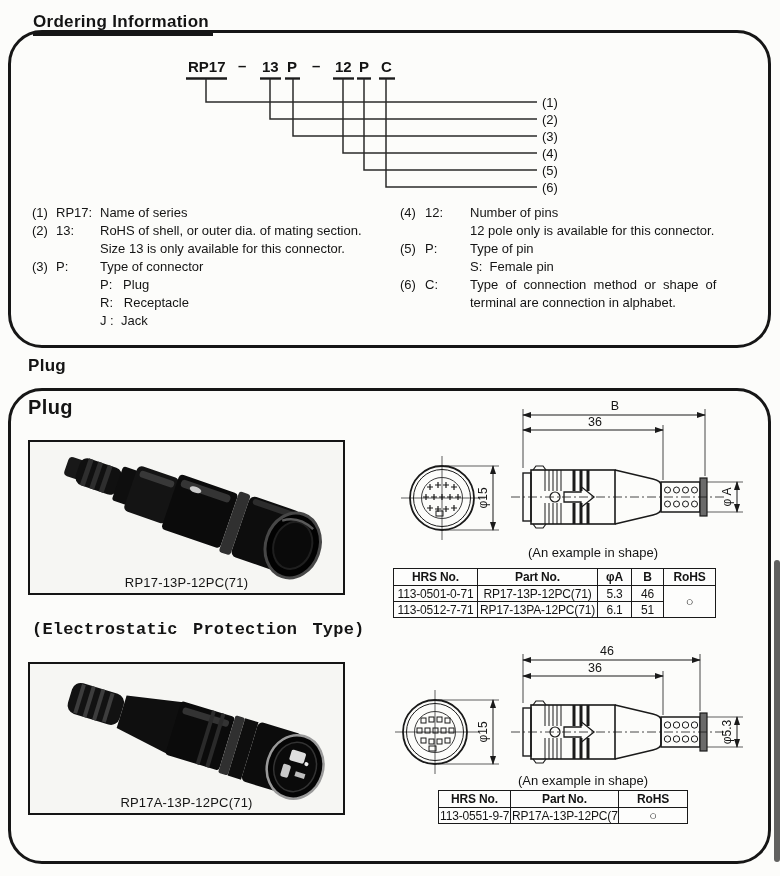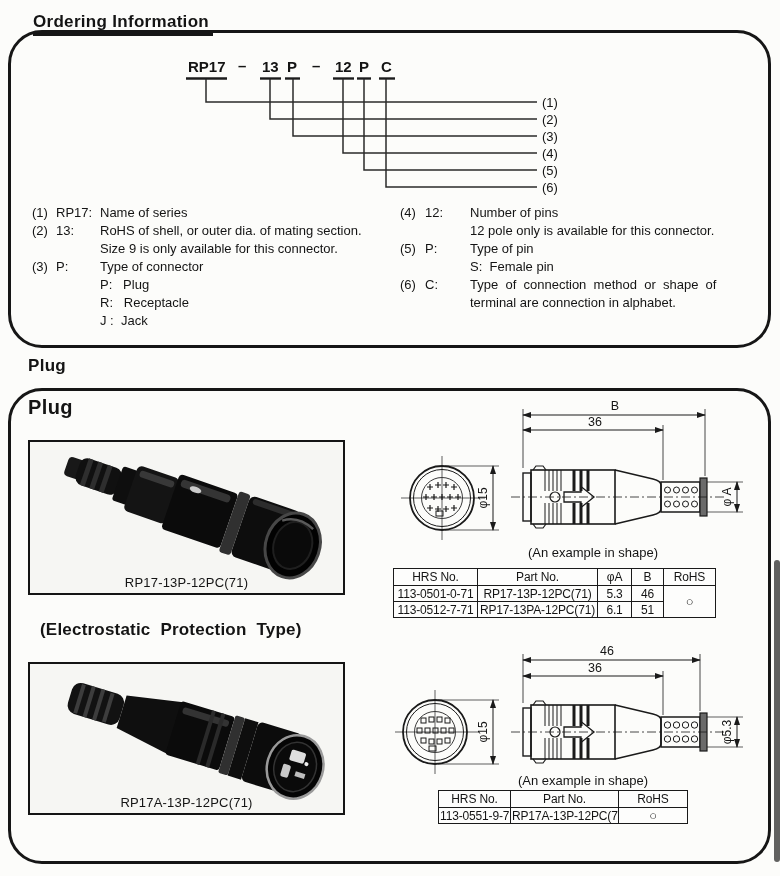--- a/index.html
+++ b/index.html
@@ -18,38 +18,38 @@
   .legend { position:absolute; font-size:13px; line-height:18px; }
   .legend-left  { left:32px;  top:204px; width:350px; }
   .legend-right { left:400px; top:204px; width:354px; }
   .lrow { display:grid; }
   .legend-left  .lrow { grid-template-columns:24px 44px 1fr; }
   .legend-right .lrow { grid-template-columns:25px 45px 1fr; }
   .lnum,.lcode,.ltext { white-space:pre; }
 
   .plug-label   { position:absolute; left:28px; top:356px; font-size:17px; font-weight:700; letter-spacing:.3px; }
   .plug-heading { position:absolute; left:28px; top:396px; font-size:20px; font-weight:700; letter-spacing:.4px; }
-  .esd-heading  { position:absolute; left:40px; top:620px; font-size:17px; font-weight:700; word-spacing:5px; letter-spacing:.2px; }
+  .esd-heading  { position:absolute; left:32px; top:620px; font-size:17px; font-weight:700; word-spacing:5px; letter-spacing:.2px;font-family:Liberation Mono, monospace; }
 
   .photo-frame { position:absolute; border:2px solid #141414; background:#f6f6f3; }
   .photo1 { left:28px; top:440px; width:313px; height:151px; }
   .photo2 { left:28px; top:662px; width:313px; height:149px; }
   .photo-frame svg { position:absolute; left:0; top:0; }
   .photo-caption { position:absolute; left:0; right:0; bottom:3px; text-align:center;
                    font-size:13px; letter-spacing:.2px; }
 
   .d1 { position:absolute; left:393px; top:396px; }
   .d2 { position:absolute; left:393px; top:638px; }
   .dsvg text { fill:#141414; font-family:"Liberation Sans", sans-serif; }
 
   .dtable { position:absolute; border-collapse:collapse; table-layout:fixed;
             font-size:12px; letter-spacing:-0.15px; background:#fdfdfc; }
   .dtable th,.dtable td { border:1.7px solid #1a1a1a; text-align:center; padding:0 1px;
                           height:15px; font-weight:400; overflow:hidden; white-space:nowrap; }
-  .dtable th { font-weight:400; height:16px; }
+  .dtable th { font-weight:700; height:16px; }
   .t1 { left:393px; top:568px; width:322px; }
   .t2 { left:438px; top:790px; width:249px; }
   .rohs { font-size:13px; }
 
   .scan-artifact { position:absolute; right:0; top:560px; width:6px; height:302px;
                    background:#3a3a3a; border-radius:3px; opacity:.8; }
 </style>
 </head>
 <body>
 
@@ -103,21 +103,21 @@
         <span class="ltext">Name of series</span>
       </div>
     <div class="lrow">
         <span class="lnum">(2)</span>
         <span class="lcode">13:</span>
         <span class="ltext">RoHS of shell, or outer dia. of mating section.</span>
       </div>
     <div class="lrow">
         <span class="lnum"></span>
         <span class="lcode"></span>
-        <span class="ltext">Size 9 is only available for this connector.</span>
+        <span class="ltext">Size 13 is only available for this connector.</span>
       </div>
     <div class="lrow">
         <span class="lnum">(3)</span>
         <span class="lcode">P:</span>
         <span class="ltext">Type of connector</span>
       </div>
     <div class="lrow">
         <span class="lnum"></span>
         <span class="lcode"></span>
         <span class="ltext">P:   Plug</span>

